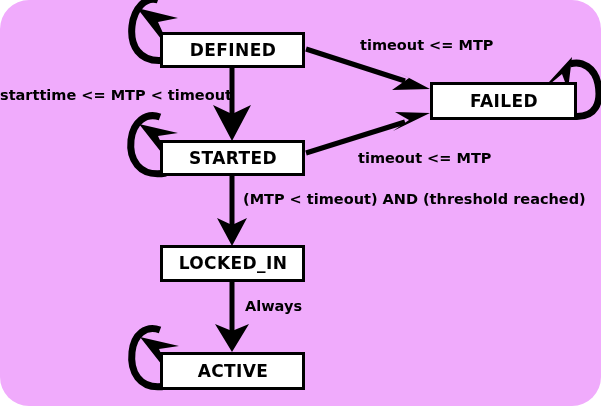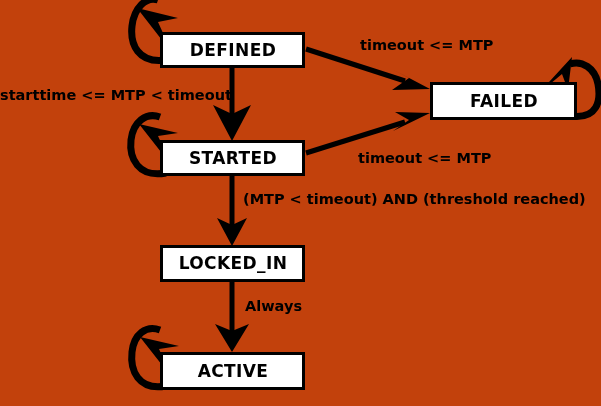--- a/index.html
+++ b/index.html
@@ -11,21 +11,22 @@
   body {
     width: 601px;
     height: 406px;
     overflow: hidden;
     font-family: "DejaVu Sans", sans-serif;
   }
   #diagram-root {
     position: relative;
     width: 601px;
     height: 406px;
-    background: #c2410c;
+    background: #f0abfc;
+    border-radius: 29px;
   }
   svg#state-machine {
     display: block;
     width: 601px;
     height: 406px;
   }
   .state-box-rect {
     fill: #ffffff;
     stroke: #000000;
     stroke-width: 3;

